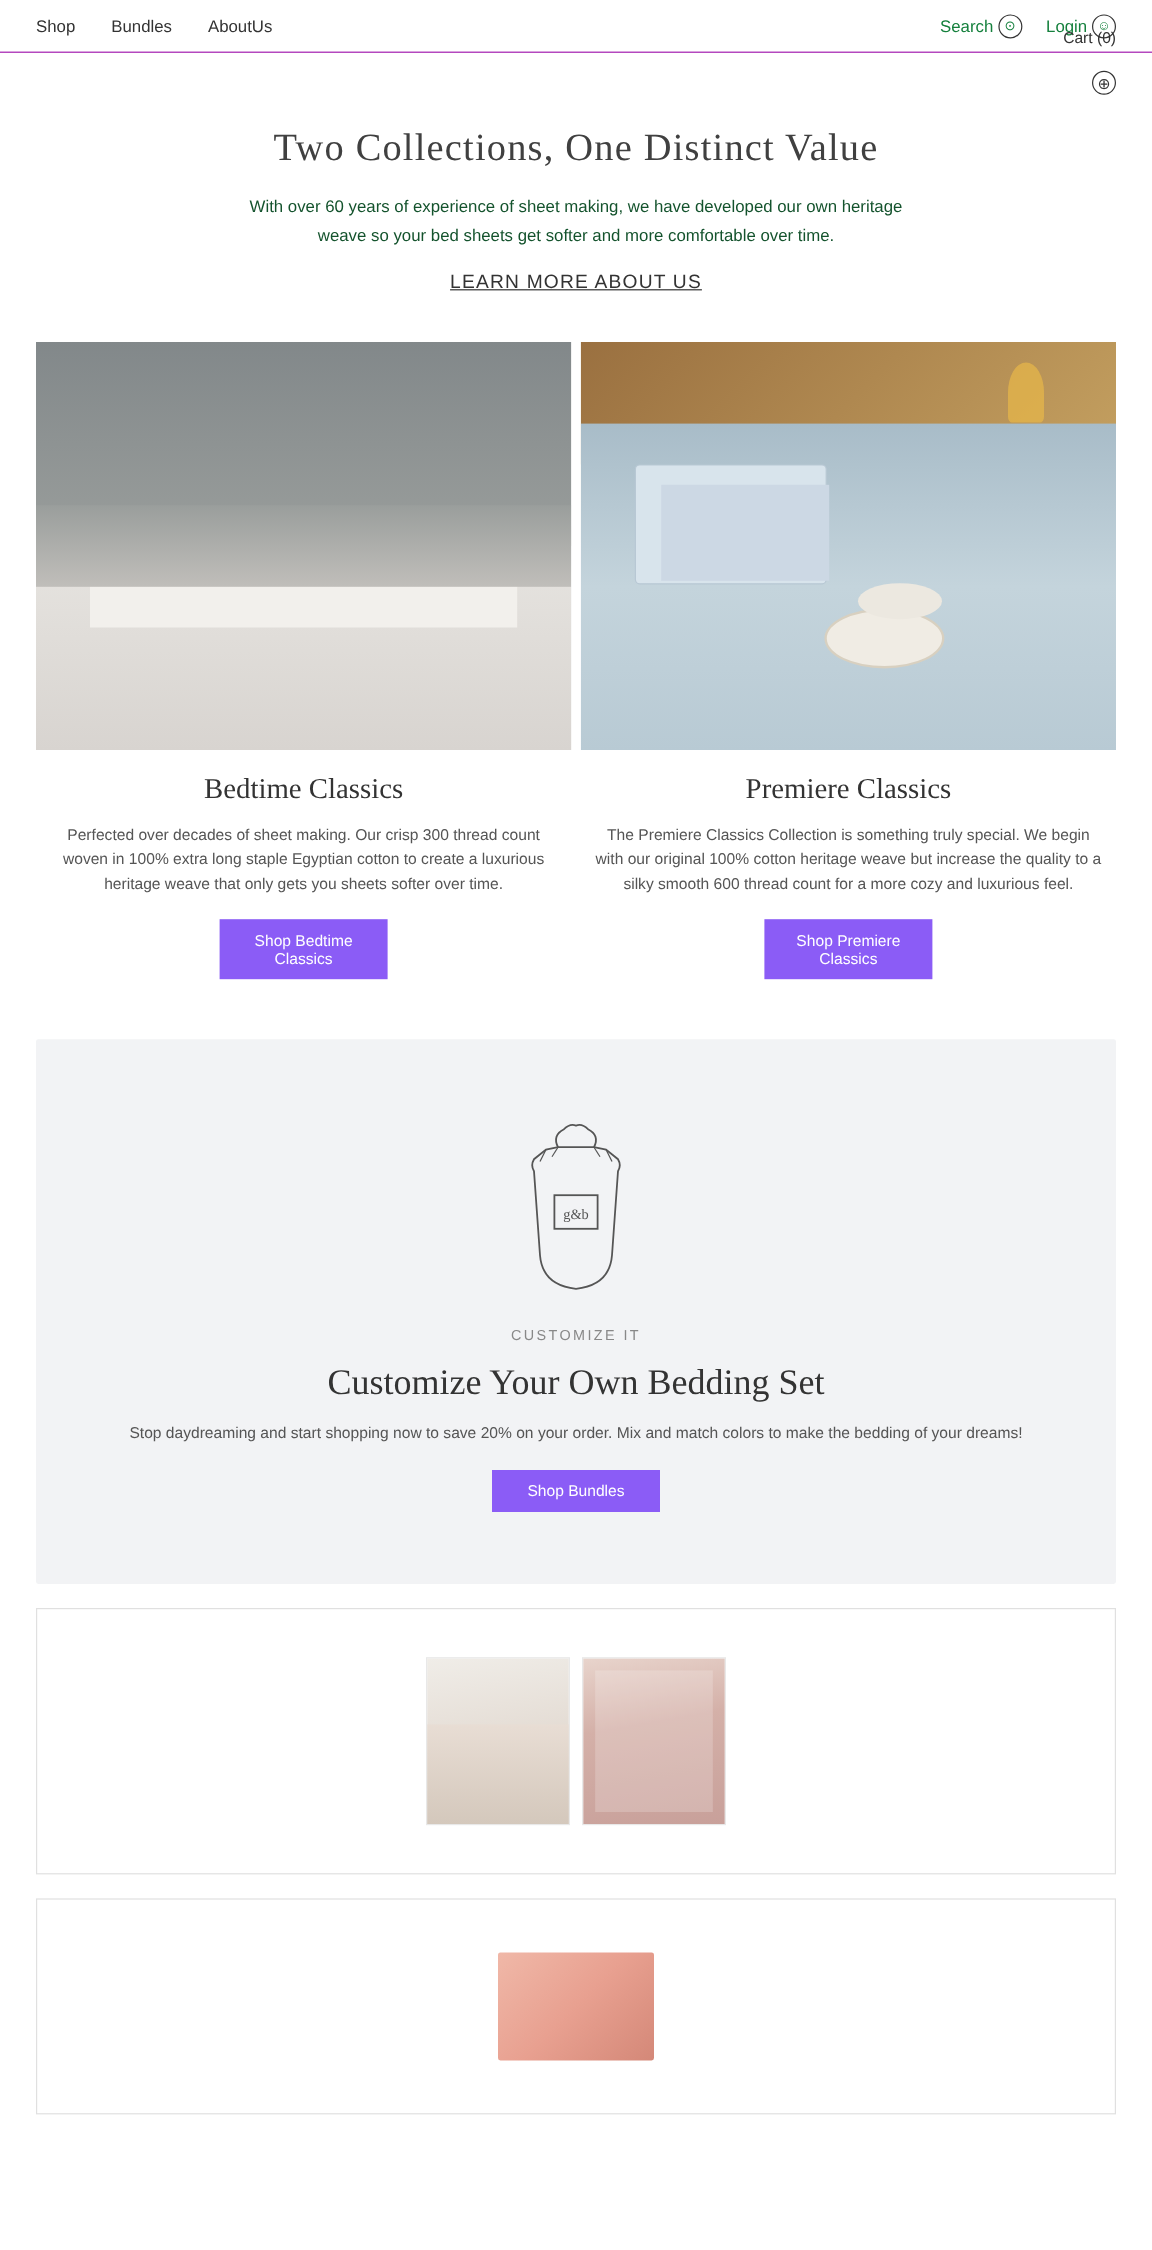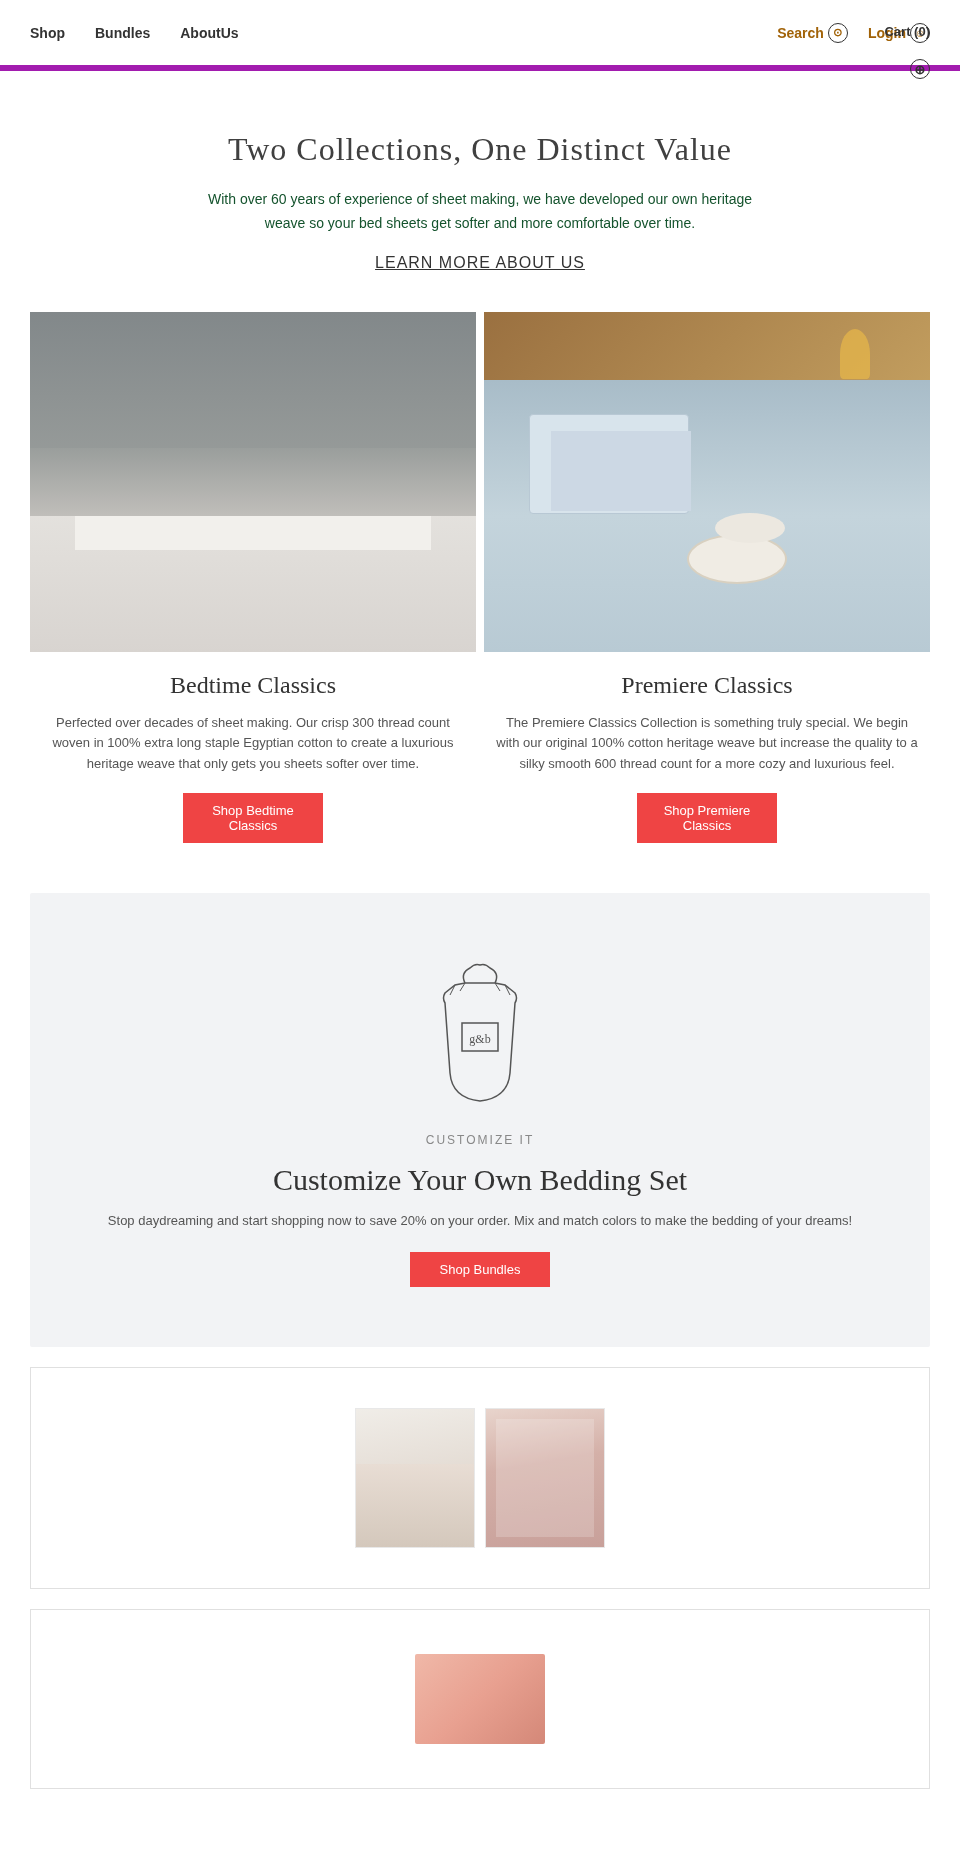--- a/index.html
+++ b/index.html
@@ -3,35 +3,34 @@
   <meta charset="utf-8">
   <style>
     * { box-sizing: border-box; margin: 0; padding: 0; }
     body { font-family: Georgia, 'Times New Roman', serif; background: #fff; color: #333; width: 960px; }
 
     
     nav {
       display: flex;
       align-items: center;
       padding: 0 30px;
-      height: 71px;
-      border-bottom: 6px solid #a21caf;
+      height: 44px;
+      border-bottom: 1px solid #a21caf;
       position: relative;
-      font-weight: bold;
     }
     .nav-left { display: flex; align-items: center; gap: 30px; }
     .nav-left a { font-size: 14px; text-decoration: none; color: #333; font-family: Arial, sans-serif; }
     .nav-about { display: flex; flex-direction: row; align-items: center; }
     .nav-right {
       margin-left: auto;
       display: flex;
       align-items: center;
       gap: 20px;
     }
-    .nav-right a { font-size: 14px; text-decoration: none; color: #a16207; font-family: Arial, sans-serif; display: flex; align-items: center; gap: 4px; }
+    .nav-right a { font-size: 14px; text-decoration: none; color: #15803d; font-family: Arial, sans-serif; display: flex; align-items: center; gap: 4px; }
     .cart-area { position: absolute; right: 30px; top: 24px; font-size: 13px; font-family: Arial, sans-serif; color: #333; display: flex; flex-direction: column; align-items: flex-end; gap: 20px; }
     .icon-circle {
       display: inline-flex; align-items: center; justify-content: center;
       width: 20px; height: 20px; border: 1.5px solid #333; border-radius: 50%;
       font-size: 11px;
     }
     .cart-icon-row { display: flex; align-items: center; justify-content: flex-end; }
 
     
     .hero-section {
@@ -82,21 +81,21 @@
     }
     .premiere-scene {
       width: 100%; height: 100%;
       background: linear-gradient(160deg, #8b6914 0%, #c4a060 15%, #a8bcc8 35%, #c8d8e4 55%, #b8c8d4 75%, #d0d8e0 100%);
       position: relative;
     }
     .collection-text { padding: 20px 10px; text-align: center; }
     .collection-text h2 { font-size: 24px; font-weight: 400; margin-bottom: 14px; }
     .collection-text p { font-size: 13px; color: #555; line-height: 1.6; font-family: Arial, sans-serif; margin-bottom: 18px; }
     .btn-blue {
-      background: #ef4444;
+      background: #8b5cf6;
       color: #fff;
       border: none;
       padding: 10px 0;
       font-size: 13px;
       cursor: pointer;
       font-family: Arial, sans-serif;
       min-width: 140px;
     }
 
     

